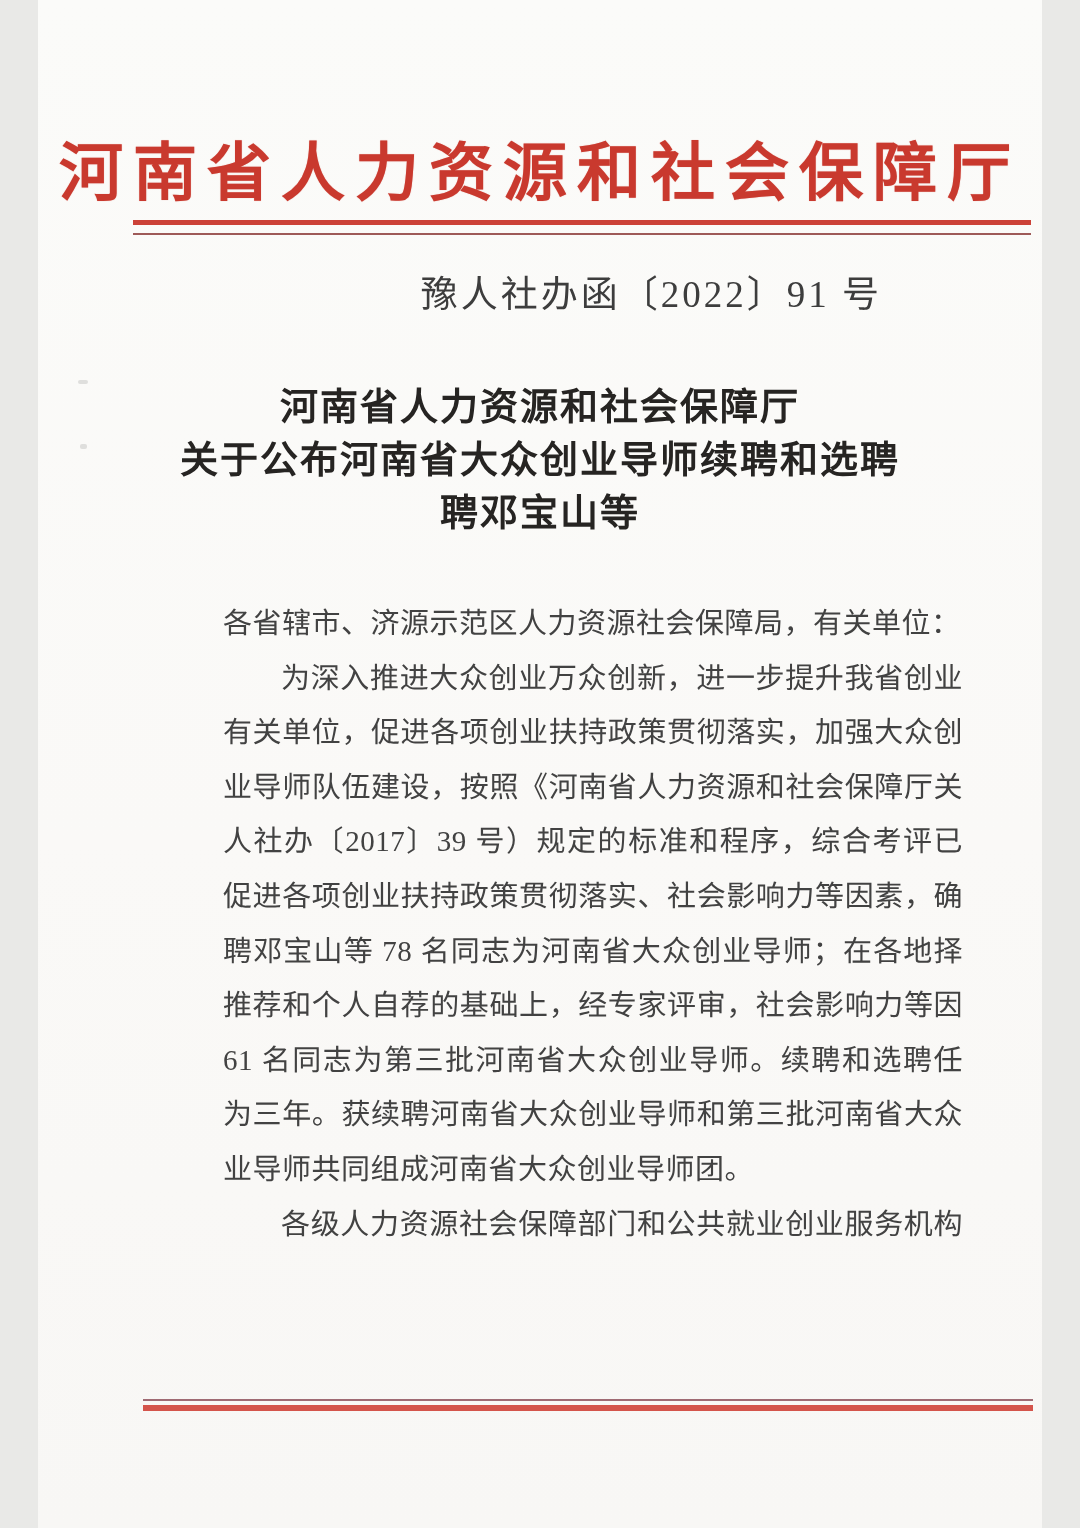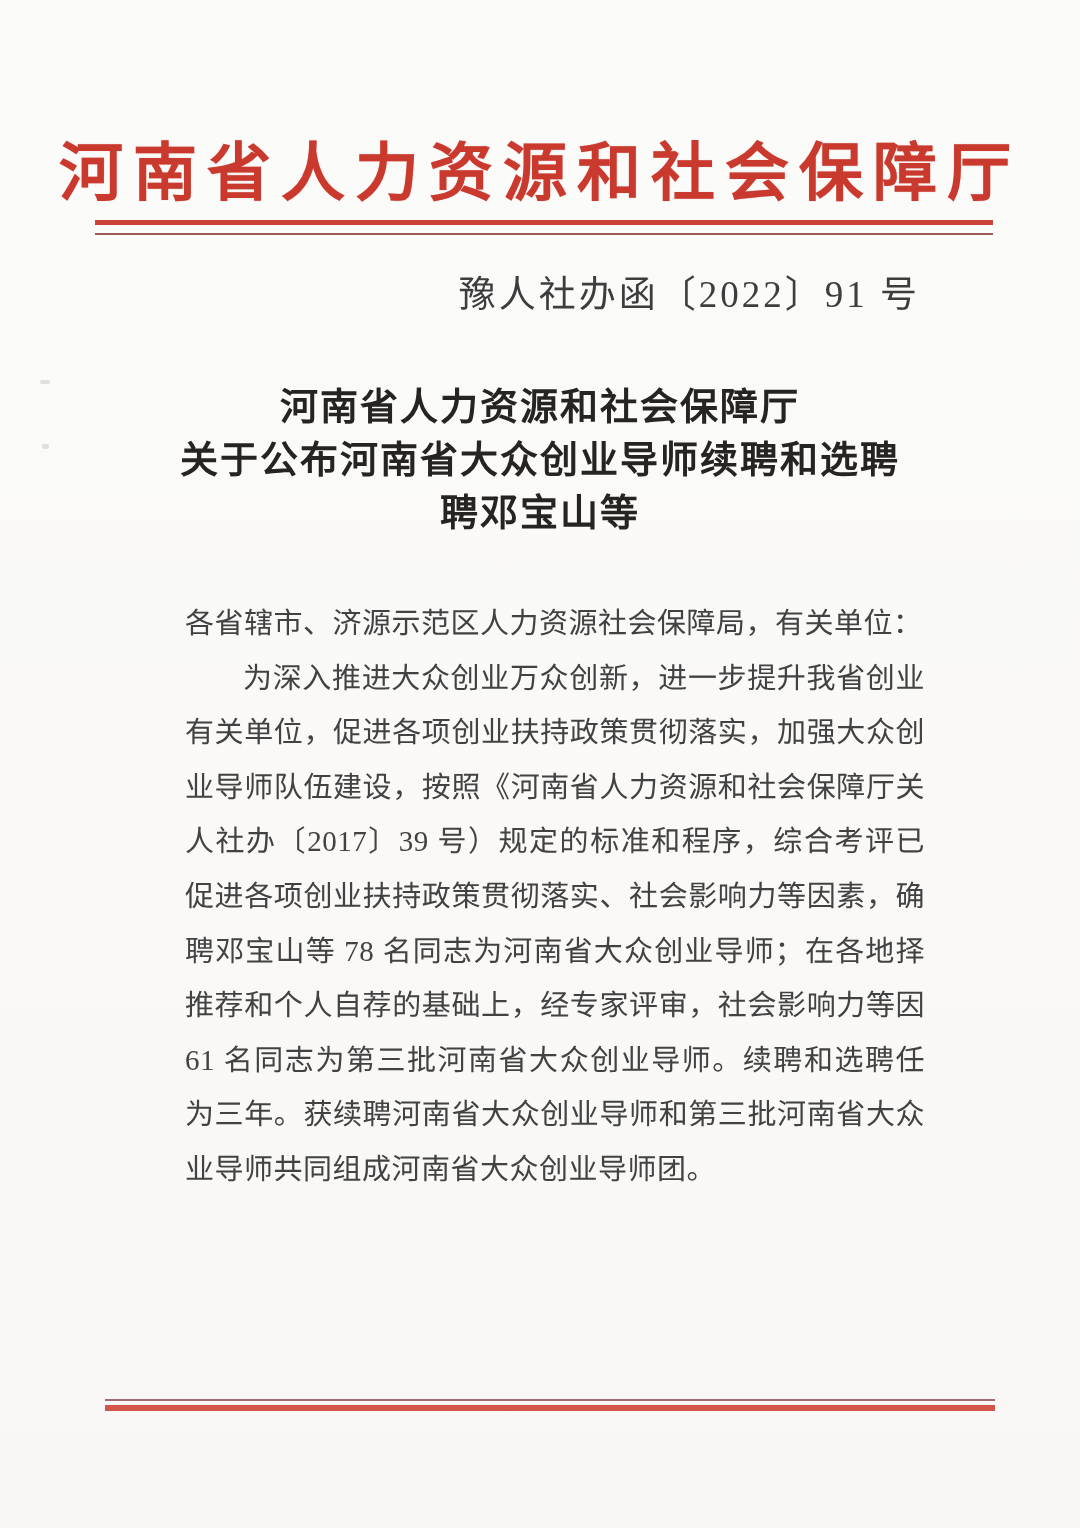--- a/index.html
+++ b/index.html
@@ -5,21 +5,21 @@
   * { margin: 0; padding: 0; box-sizing: border-box; }
 
   html, body {
     width: 1080px;
     background: #e9e9e7;
     font-family: "Liberation Serif", "DejaVu Serif", serif;
   }
 
   .page {
     position: relative;
-    width: 1080px;
+    width: 1004px;
     height: 1528px;
     margin: 0 auto;
     background: linear-gradient(180deg, #fbfbf9 0%, #faf9f7 55%, #f8f7f5 100%);
     overflow: hidden;
   }
 
   
   .agency-title {
     position: absolute;
     top: 138px;
@@ -131,20 +131,21 @@
     <div class="line just indent">为深入推进大众创业万众创新，进一步提升我省创业服</div>
     <div class="line just">有关单位，促进各项创业扶持政策贯彻落实，加强大众创</div>
     <div class="line just">业导师队伍建设，按照《河南省人力资源和社会保障厅关于</div>
     <div class="line just">人社办〔2017〕39 号）规定的标准和程序，综合考评已评定</div>
     <div class="line just">促进各项创业扶持政策贯彻落实、社会影响力等因素，确定续</div>
     <div class="line just">聘邓宝山等 78 名同志为河南省大众创业导师；在各地择优</div>
     <div class="line just">推荐和个人自荐的基础上，经专家评审，社会影响力等因素</div>
     <div class="line just">61 名同志为第三批河南省大众创业导师。续聘和选聘任期均</div>
     <div class="line just">为三年。获续聘河南省大众创业导师和第三批河南省大众创</div>
     <div class="line">业导师共同组成河南省大众创业导师团。</div>
+    <div class="line just indent">各级人力资源社会保障部门和公共就业创业服务机构</div>
   </div>
 
   <div class="rule rule-footer-thin"></div>
   <div class="rule rule-footer-thick"></div>
 
   <div class="speck speck-1"></div>
   <div class="speck speck-2"></div>
 
 </div>
 

